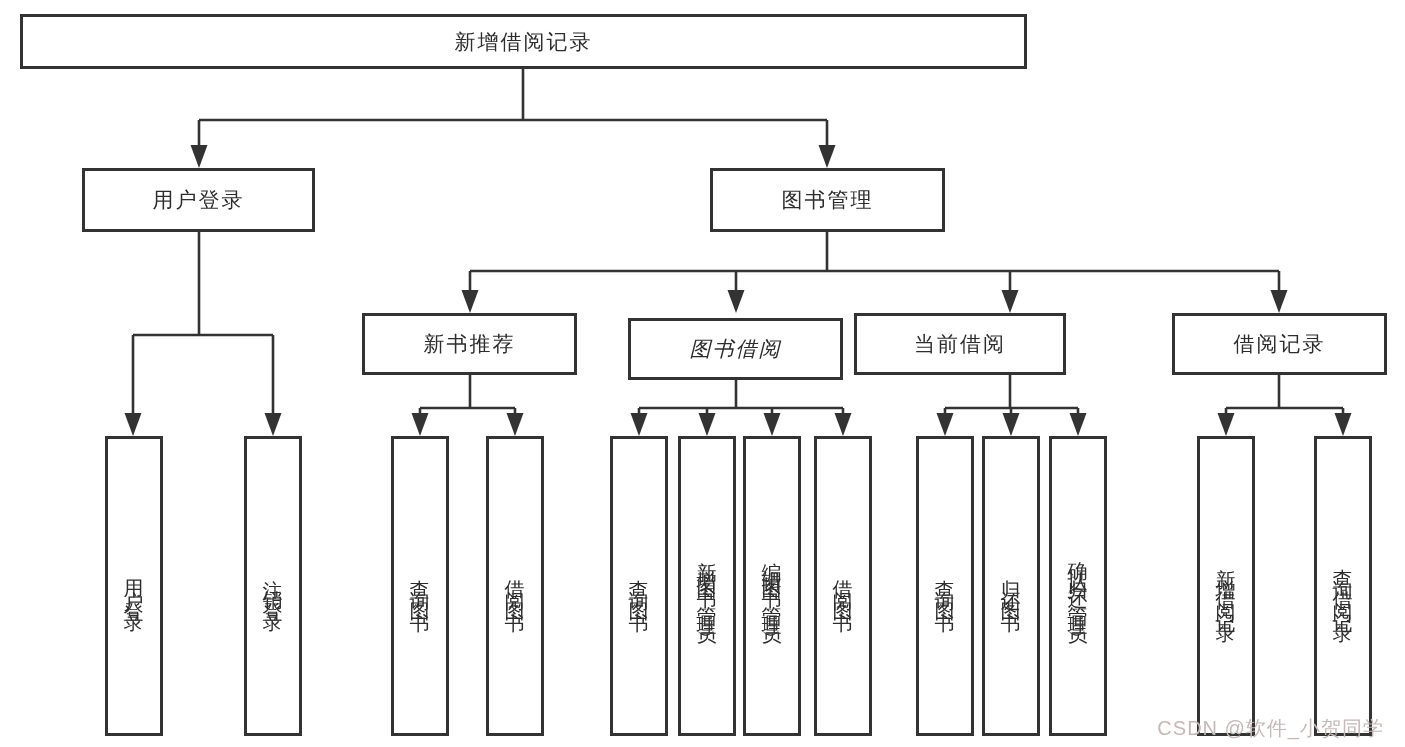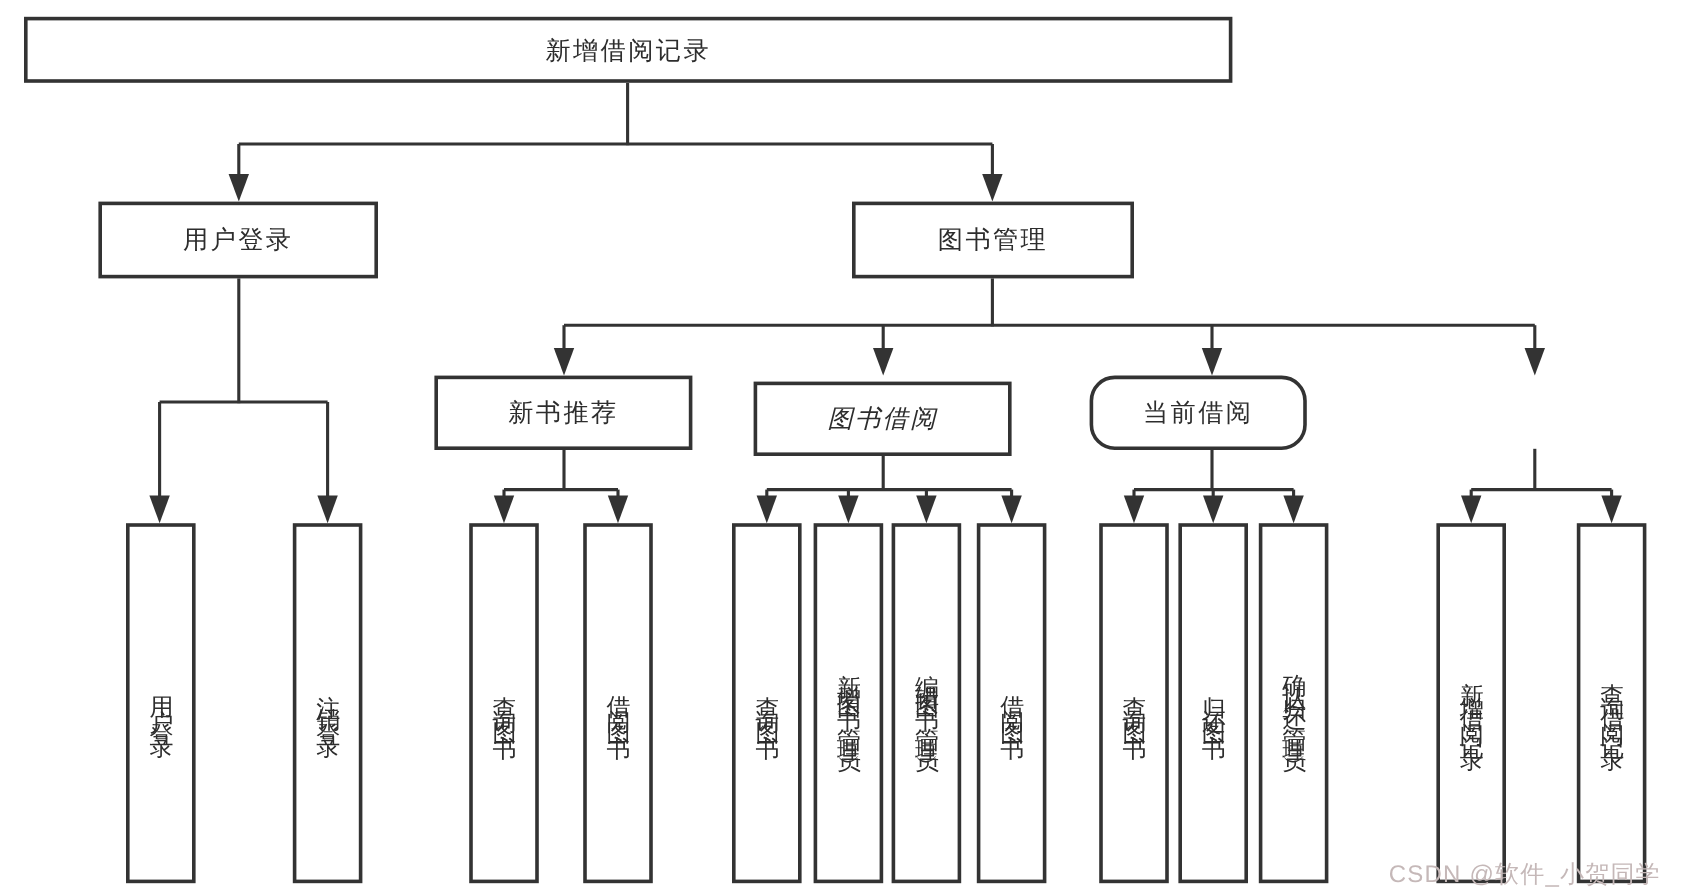--- a/index.html
+++ b/index.html
@@ -85,21 +85,22 @@
       <polygon points="1334.5,413 1351.5,413 1343,436" fill="#333333"></polygon>
     </svg>
 
   <div class="node h" style="left:20px; top:14px; width:1007px; height:55px;">新增借阅记录</div>
 
   <div class="node h" style="left:82px; top:168px; width:233px; height:64px;">用户登录</div>
   <div class="node h" style="left:362px; top:313px; width:215px; height:62px;">新书推荐</div>
 
   <div class="node h" style="left:710px; top:168px; width:235px; height:64px;">图书管理</div>
   <div class="node h" style="left:628px; top:318px; width:215px; height:62px;font-style:italic;">图书借阅</div>
-  <div class="node h" style="left:908px; top:313px; width:181px; height:62px;border-radius:21px;">当前借阅</div>
+  <div class="node h" style="left:854px; top:313px; width:212px; height:62px;">当前借阅</div>
+  <div class="node h" style="left:1172px; top:313px; width:215px; height:62px;">借阅记录</div>
 
   <div class="node v" style="left:105px; top:436px; width:58px; height:300px;">
     <span>用户登录</span>
     </div>
   <div class="node v" style="left:244px; top:436px; width:58px; height:300px;">
     <span>注销登录</span>
     </div>
 
   <div class="node v" style="left:391px; top:436px; width:58px; height:300px;">
     <span>查询图书</span>

